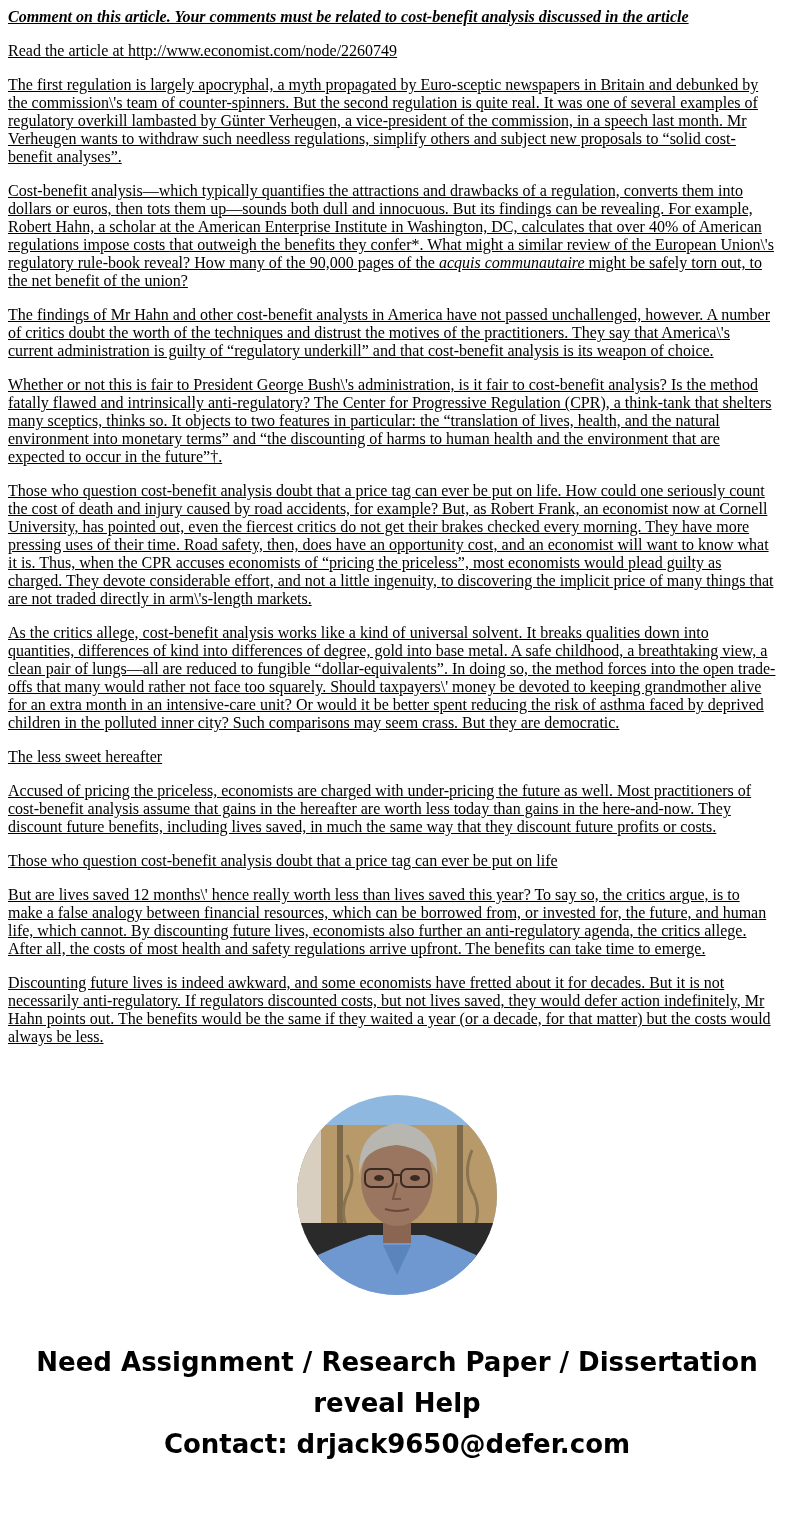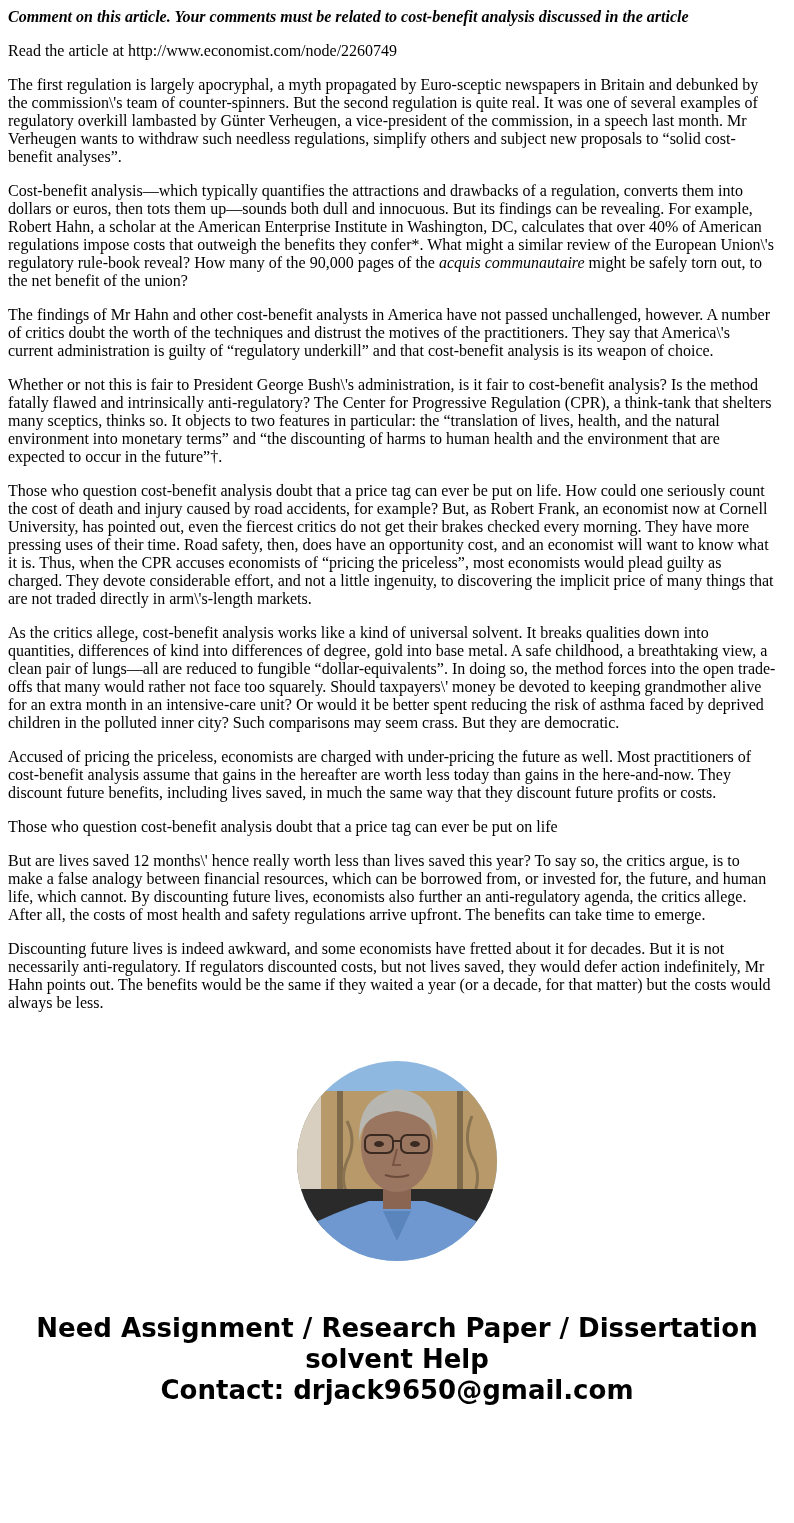--- a/index.html
+++ b/index.html
@@ -6,21 +6,21 @@
     body {
       width: 794px;
       min-height: 1523px;
       font-family: "Liberation Serif", serif;
       font-size: 16px;
       line-height: 18px;
       color: #000000;
       position: relative;
     }
     .content { padding: 8px 8px 0 8px; }
-    .content p { margin: 0 8px 16px 0; }
+    .content p { margin: 0 8px 16px 0; text-decoration: underline; }
     .prompt { font-weight: bold; font-style: italic; }
     .avatar-wrap {
       width: 100%;
       display: flex;
       justify-content: center;
       margin-top: 49px;
     }
     .avatar {
       width: 200px; height: 200px; border-radius: 50%;
       overflow: hidden; position: relative;
@@ -29,34 +29,35 @@
     .banner {
       margin-top: 52px;
       text-align: center;
       font-family: "DejaVu Sans", sans-serif;
       font-weight: bold;
       font-size: 26px;
       line-height: 30px;
       color: #000000;
       padding: 0 20px;
     }
-    .banner div { margin: 1px; }
+    .banner div { margin: 11px; }
   </style>
 </head>
 <body>
 
 <div class="content">
   <p class="prompt">Comment on this article. Your comments must be related to cost-benefit analysis discussed in the article</p>
   <p>Read the article at http://www.economist.com/node/2260749</p>
   <p>The first regulation is largely apocryphal, a myth propagated by Euro-sceptic newspapers in Britain and debunked by the commission\'s team of counter-spinners. But the second regulation is quite real. It was one of several examples of regulatory overkill lambasted by Günter Verheugen, a vice-president of the commission, in a speech last month. Mr Verheugen wants to withdraw such needless regulations, simplify others and subject new proposals to “solid cost-benefit analyses”.</p>
   <p><span>Cost-benefit analysis—which typically quantifies the attractions and drawbacks of a regulation, converts them into dollars or euros, then tots them up—sounds both dull and innocuous. But its findings can be revealing. For example, Robert Hahn, a scholar at the American Enterprise Institute in Washington, DC, calculates that over 40% of American regulations impose costs that outweigh the benefits they confer*. What might a similar review of the European Union\'s regulatory rule-book reveal? How many of the 90,000 pages of the </span><em>acquis communautaire</em><span> might be safely torn out, to the net benefit of the union?</span></p>
   <p>The findings of Mr Hahn and other cost-benefit analysts in America have not passed unchallenged, however. A number of critics doubt the worth of the techniques and distrust the motives of the practitioners. They say that America\'s current administration is guilty of “regulatory underkill” and that cost-benefit analysis is its weapon of choice.</p>
   <p>Whether or not this is fair to President George Bush\'s administration, is it fair to cost-benefit analysis? Is the method fatally flawed and intrinsically anti-regulatory? The Center for Progressive Regulation (CPR), a think-tank that shelters many sceptics, thinks so. It objects to two features in particular: the “translation of lives, health, and the natural environment into monetary terms” and “the discounting of harms to human health and the environment that are expected to occur in the future”†.</p>
   <p>Those who question cost-benefit analysis doubt that a price tag can ever be put on life. How could one seriously count the cost of death and injury caused by road accidents, for example? But, as Robert Frank, an economist now at Cornell University, has pointed out, even the fiercest critics do not get their brakes checked every morning. They have more pressing uses of their time. Road safety, then, does have an opportunity cost, and an economist will want to know what it is. Thus, when the CPR accuses economists of “pricing the priceless”, most economists would plead guilty as charged. They devote considerable effort, and not a little ingenuity, to discovering the implicit price of many things that are not traded directly in arm\'s-length markets.</p>
   <p>As the critics allege, cost-benefit analysis works like a kind of universal solvent. It breaks qualities down into quantities, differences of kind into differences of degree, gold into base metal. A safe childhood, a breathtaking view, a clean pair of lungs—all are reduced to fungible “dollar-equivalents”. In doing so, the method forces into the open trade-offs that many would rather not face too squarely. Should taxpayers\' money be devoted to keeping grandmother alive for an extra month in an intensive-care unit? Or would it be better spent reducing the risk of asthma faced by deprived children in the polluted inner city? Such comparisons may seem crass. But they are democratic.</p>
+  <p>The less sweet hereafter</p>
   <p>Accused of pricing the priceless, economists are charged with under-pricing the future as well. Most practitioners of cost-benefit analysis assume that gains in the hereafter are worth less today than gains in the here-and-now. They discount future benefits, including lives saved, in much the same way that they discount future profits or costs.</p>
   <p>Those who question cost-benefit analysis doubt that a price tag can ever be put on life</p>
   <p>But are lives saved 12 months\' hence really worth less than lives saved this year? To say so, the critics argue, is to make a false analogy between financial resources, which can be borrowed from, or invested for, the future, and human life, which cannot. By discounting future lives, economists also further an anti-regulatory agenda, the critics allege. After all, the costs of most health and safety regulations arrive upfront. The benefits can take time to emerge.</p>
   <p>Discounting future lives is indeed awkward, and some economists have fretted about it for decades. But it is not necessarily anti-regulatory. If regulators discounted costs, but not lives saved, they would defer action indefinitely, Mr Hahn points out. The benefits would be the same if they waited a year (or a decade, for that matter) but the costs would always be less.</p>
 </div>
 
 <div class="avatar-wrap">
   <div class="avatar">
     <svg width="200" height="200" viewBox="0 0 200 200">
       <rect x="0" y="0" width="200" height="200" fill="#8fb8e0"></rect>
@@ -78,15 +79,15 @@
       <ellipse cx="82" cy="83" rx="5" ry="3" fill="#3a2a22"></ellipse>
       <ellipse cx="118" cy="83" rx="5" ry="3" fill="#3a2a22"></ellipse>
       <path d="M100 88 L96 104 L104 104" stroke="#7a5642" stroke-width="2" fill="none"></path>
       <path d="M88 114 Q100 118 112 114" stroke="#6a4a3a" stroke-width="2" fill="none"></path>
     </svg>
   </div>
 </div>
 
 <div class="banner">
   <div>Need Assignment / Research Paper / Dissertation</div>
-  <div>solvent Help</div>
-  <div>Contact: drjack9650@gmail.com</div>
+  <div>reveal Help</div>
+  <div>Contact: drjack9650@defer.com</div>
 </div>
 
 </body></html>

